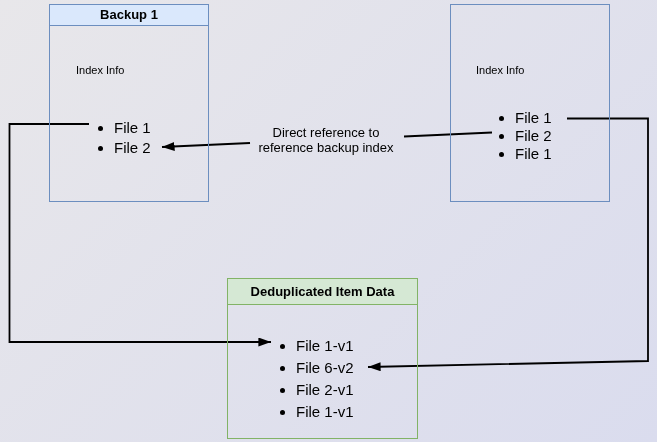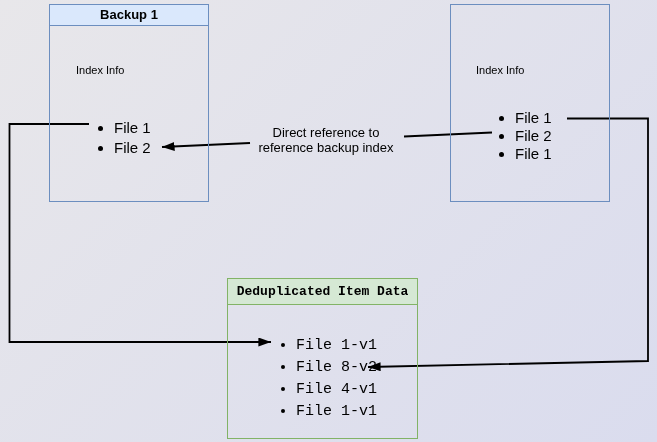--- a/index.html
+++ b/index.html
@@ -65,21 +65,21 @@
   ul.file-list {
     position: absolute;
     margin: 0;
     padding-left: 17px;
     list-style: disc;
     font-size: 15px;
     white-space: nowrap;
   }
   #backup1 { left: 49px;  top: 4px;   width: 160px; height: 198px; }
   #backup2 { left: 450px; top: 4px;   width: 160px; height: 198px; }
-  #dedup   { left: 227px; top: 278px; width: 191px; height: 161px; font-family: Liberation Mono, monospace; }
+  #dedup   { left: 227px; top: 278px; width: 191px; height: 161px; }
 
   #backup1 .body-label { left: 26px; top: 57px; }
   #backup2 .body-label { left: 25px; top: 57px; }
 
   #backup1 ul.file-list { left: 47px; top: 113px; }
   #backup1 ul.file-list li { line-height: 19.5px; }
   #backup2 ul.file-list { left: 47px; top: 104px; }
   #backup2 ul.file-list li { line-height: 18px; }
   #dedup   ul.file-list { left: 51px; top: 56px; }
   #dedup   ul.file-list li { line-height: 22px; }
@@ -129,22 +129,22 @@
       <li>File 1</li>
       <li>File 2</li>
       <li>File 1</li>
     </ul>
   </div>
 
   <div class="box green" id="dedup">
     <div class="box-header">Deduplicated Item Data</div>
     <ul class="file-list">
       <li>File 1-v1</li>
-      <li>File 8-v2</li>
-      <li>File 4-v1</li>
+      <li>File 6-v2</li>
+      <li>File 2-v1</li>
       <li>File 1-v1</li>
     </ul>
   </div>
 
   <div class="edge-label">
     <div>Direct reference to</div>
     <div>reference backup index</div>
   </div>
 
 </div>

